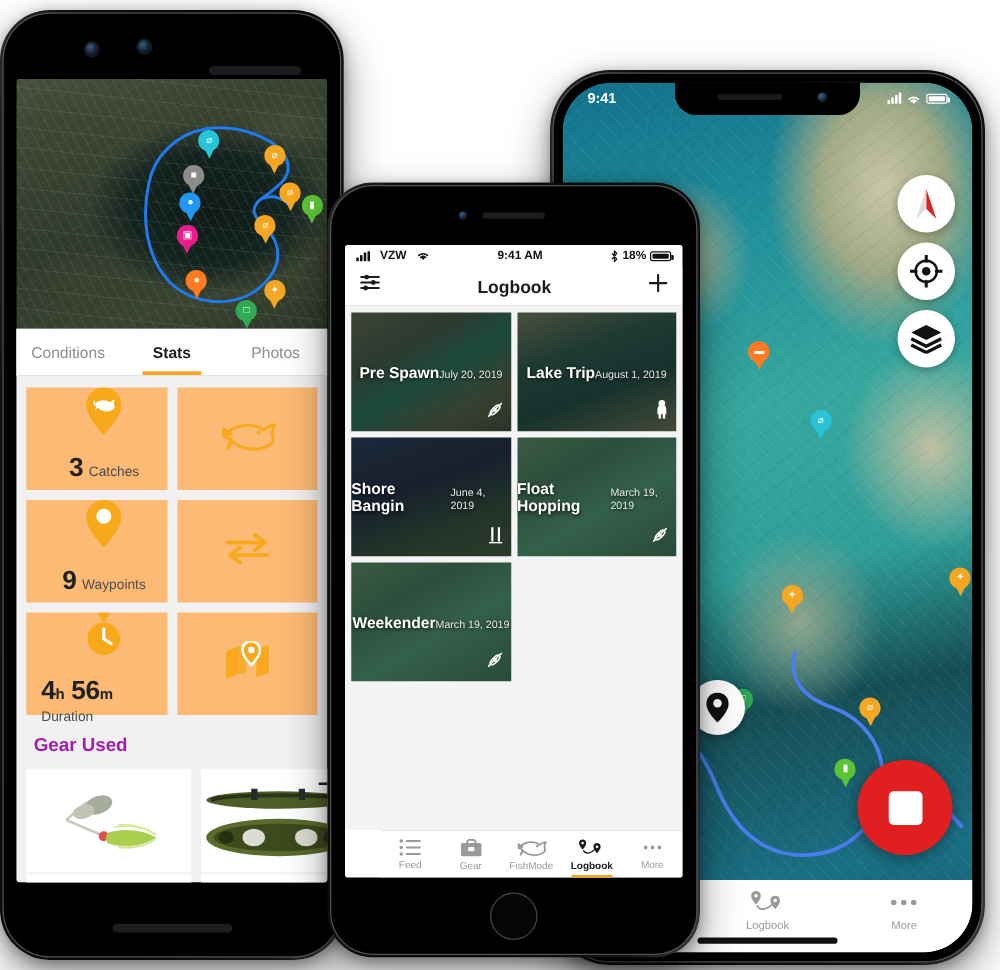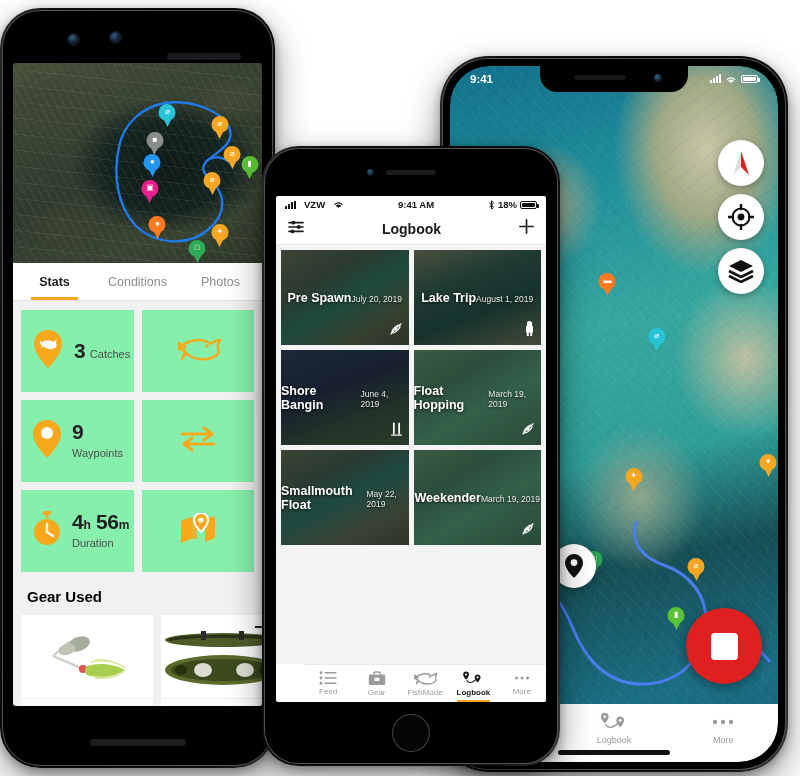--- a/index.html
+++ b/index.html
@@ -71,28 +71,28 @@
   .lsheet { position:absolute; left:0; top:200px; right:0; bottom:0; background:#f1f1f1; }
   .ltabs { display:flex; height:38px; background:#fff; align-items:stretch;
            border-bottom:1px solid #e3e3e3; }
   .ltab { flex:1; display:flex; align-items:center; justify-content:center;
           font-size:12.5px; color:#8d8d8d; position:relative; }
   .ltab.on { color:#1e1e1e; font-weight:bold; }
   .ltab.on::after { content:""; position:absolute; bottom:0; left:22%; right:22%;
                     height:3px; background:#f5a623; }
   .lgrid { padding:9px 8px 0 8px; display:grid; grid-template-columns:1fr 1fr;
            gap:8px; }
-  .lcard { background:#86efac; height:82px; display:flex; align-items:center;
-           padding-left:12px; gap:11px; }
+  .lcard { background:#fdba74; height:82px; display:flex; align-items:center;
+           padding-left:12px; gap:11px;flex-direction:column; }
   .lcard .ic { color:#f7a81b; flex:0 0 auto; }
   .lcard .tx .n { font-size:21px; font-weight:bold; color:#212121; line-height:1; letter-spacing:-.3px; }
   .lcard .tx .n sup { font-size:12px; font-weight:bold; vertical-align:baseline; }
   .lcard .tx .lb { font-size:11px; color:#4d4d4d; margin-top:4px; }
   .lcard.iconly { justify-content:center; padding-left:0; }
-  .lgear-title { font-size:15px; font-weight:bold; color:#000000; padding:16px 0 10px 14px; }
+  .lgear-title { font-size:15px; font-weight:bold; color:#a21caf; padding:16px 0 10px 14px; }
   .lgearrow { display:grid; grid-template-columns:1fr 1fr; gap:8px; padding:0 8px; }
   .lgearcard { background:#fff; }
   .lgearcard .ph { height:84px; display:flex; align-items:center; justify-content:center;
                    border-bottom:1px solid #ededed; position:relative; overflow:hidden; }
   .lgearcard .nm { font-size:11.5px; font-weight:bold; color:#1c1c1c;
                    padding:9px 0 2px 9px; white-space:nowrap; }
 
   
   #phone-mid { left: 262px; top: 146px; width: 298px; height: 620px; }
   #phone-mid .bezel { border-radius: 36px; }
@@ -276,25 +276,25 @@
             <div class="pin" style="left: 74%; top: 100%; color: rgb(47, 170, 85);">
               <span class="tip"></span>
               <span class="body" style="background:#2faa55"></span>
               <span class="gl">□</span>
             </div>
           </div>
       </div>
 
       <div class="lsheet">
         <div class="ltabs">
+          <div class="ltab">
+            <span>Conditions</span>
+          </div>
           <div class="ltab on">
             <span>Stats</span>
-          </div>
-          <div class="ltab">
-            <span>Conditions</span>
           </div>
           <div class="ltab">
             <span>Photos</span>
           </div>
         </div>
 
         <div class="lgrid">
 
           <div class="lcard">
             <span class="ic">
@@ -660,26 +660,20 @@
               <span class="ov">
                 <span class="nm">Float Hopping</span>
                 <span class="dt">March 19, 2019</span>
               </span>
               <span class="badge"><svg width="14" height="14" viewBox="0 0 18 18">
                   <path d="M2 16C6 11 12 5 16 2" stroke="#fff" stroke-width="1.6" fill="none"></path>
                   <ellipse cx="9" cy="9" rx="6.5" ry="2.6" transform="rotate(-45 9 9)" fill="none" stroke="#fff" stroke-width="1.6"></ellipse>
                   <circle cx="9" cy="9" r="2" fill="#fff"></circle>
                 </svg></span>
             </div>
-            <div class="mcard" style="background: linear-gradient(155deg, rgb(59, 68, 52) 0%, rgb(42, 58, 50) 28%, rgb(30, 74, 66) 50%, rgb(58, 66, 51) 76%, rgb(45, 53, 41) 100%);">
-              <span class="ov">
-                <span class="nm">Smallmouth Float</span>
-                <span class="dt">May 22, 2019</span>
-              </span>
-            </div>
             <div class="mcard" style="background: linear-gradient(150deg, rgb(59, 90, 66) 0%, rgb(44, 78, 60) 30%, rgb(52, 96, 74) 58%, rgb(42, 74, 56) 100%);">
               <span class="ov">
                 <span class="nm">Weekender</span>
                 <span class="dt">March 19, 2019</span>
               </span>
               <span class="badge"><svg width="14" height="14" viewBox="0 0 18 18">
                   <path d="M2 16C6 11 12 5 16 2" stroke="#fff" stroke-width="1.6" fill="none"></path>
                   <ellipse cx="9" cy="9" rx="6.5" ry="2.6" transform="rotate(-45 9 9)" fill="none" stroke="#fff" stroke-width="1.6"></ellipse>
                   <circle cx="9" cy="9" r="2" fill="#fff"></circle>
                 </svg></span>

